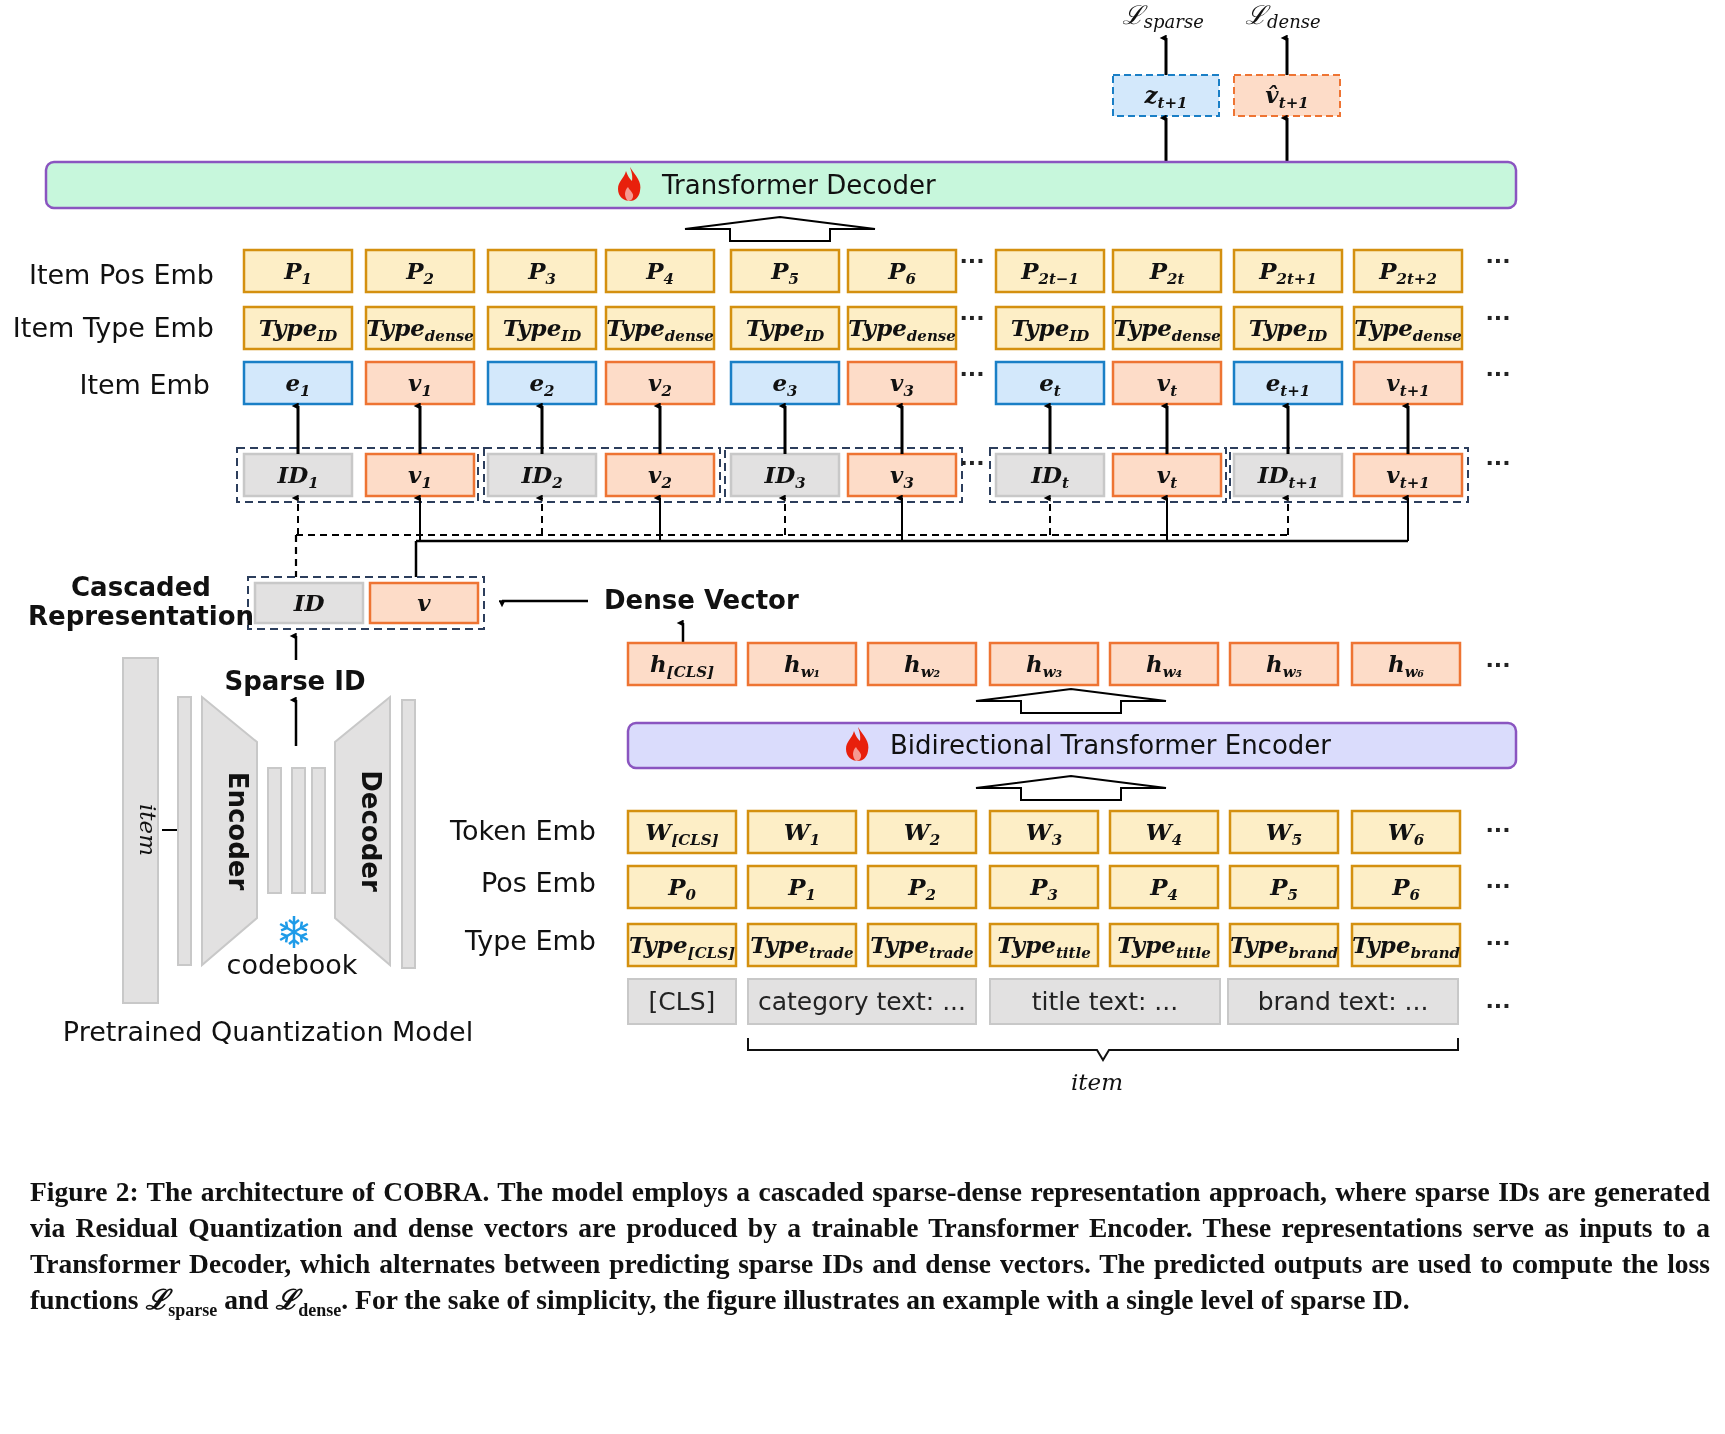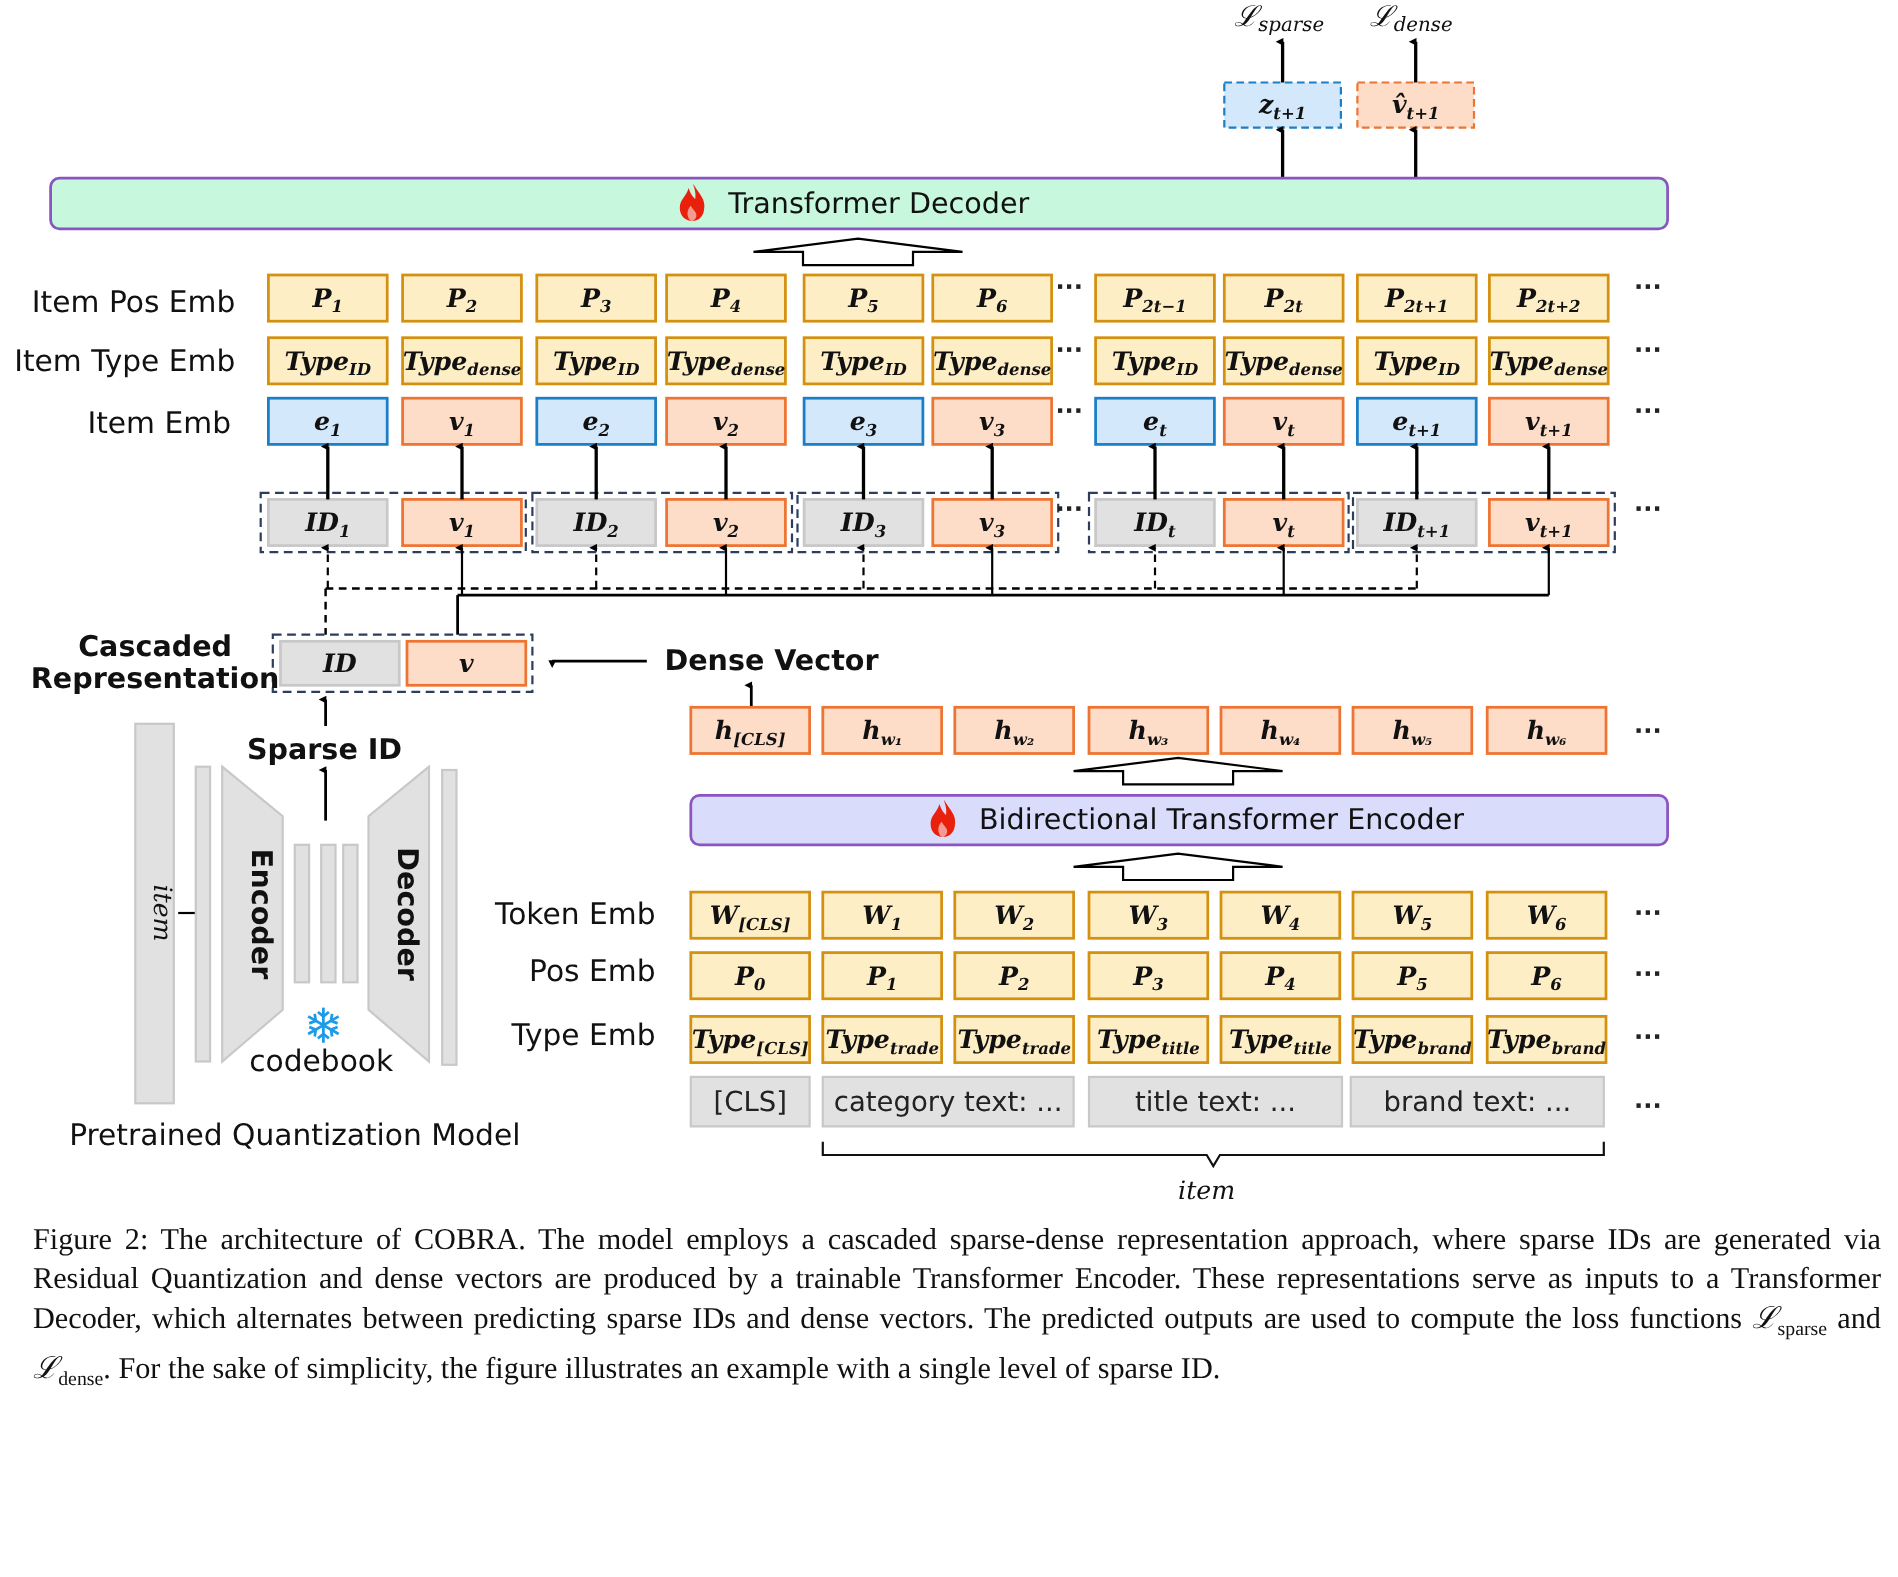--- a/index.html
+++ b/index.html
@@ -8,22 +8,22 @@
   .lbl { font-family: "DejaVu Sans", sans-serif; font-size: 27px; fill: #111; }
   .lbl-bold { font-family: "DejaVu Sans", sans-serif; font-size: 26px; font-weight: bold; fill: #111; }
   .math { font-family: "DejaVu Serif", serif; font-style: italic; font-weight: bold; font-size: 23px; fill: #111; }
   .math-sub { font-family: "DejaVu Serif", serif; font-style: italic; font-weight: bold; font-size: 15px; fill: #111; }
   .plain { font-family: "DejaVu Sans", sans-serif; font-size: 25px; fill: #222; }
   .ell { font-family: "DejaVu Sans", sans-serif; font-size: 22px; fill: #222; font-weight: bold; }
   .banner-text { font-family: "DejaVu Sans", sans-serif; font-size: 26px; fill: #111; }
   .loss { font-family: "DejaVu Serif", serif; font-style: italic; font-size: 26px; fill: #111; }
   .loss-sub { font-family: "DejaVu Serif", serif; font-style: italic; font-size: 18px; fill: #111; }
   #caption {
-    position: absolute; left: 30px; top: 1108px; width: 1680px;
-    font-family: "Liberation Serif", serif; font-weight: normal; font-size: 27.5px; line-height: 36px; color: #111;
+    position: absolute; left: 30px; top: 1174px; width: 1680px;
+    font-family: "Liberation Serif", serif; font-weight: bold; font-size: 27.5px; line-height: 36px; color: #111;
     text-align: justify;
   }
   #caption sub { font-size: 18px; }
 </style>
 </head>
 <body>
 
 <svg id="diagram" xmlns="http://www.w3.org/2000/svg" viewBox="0 0 1725 1200">
   <defs>
     <marker id="arrow" viewBox="0 0 10 10" refX="5" refY="9" markerWidth="7" markerHeight="9" orient="auto-start-reverse" markerUnits="userSpaceOnUse">

